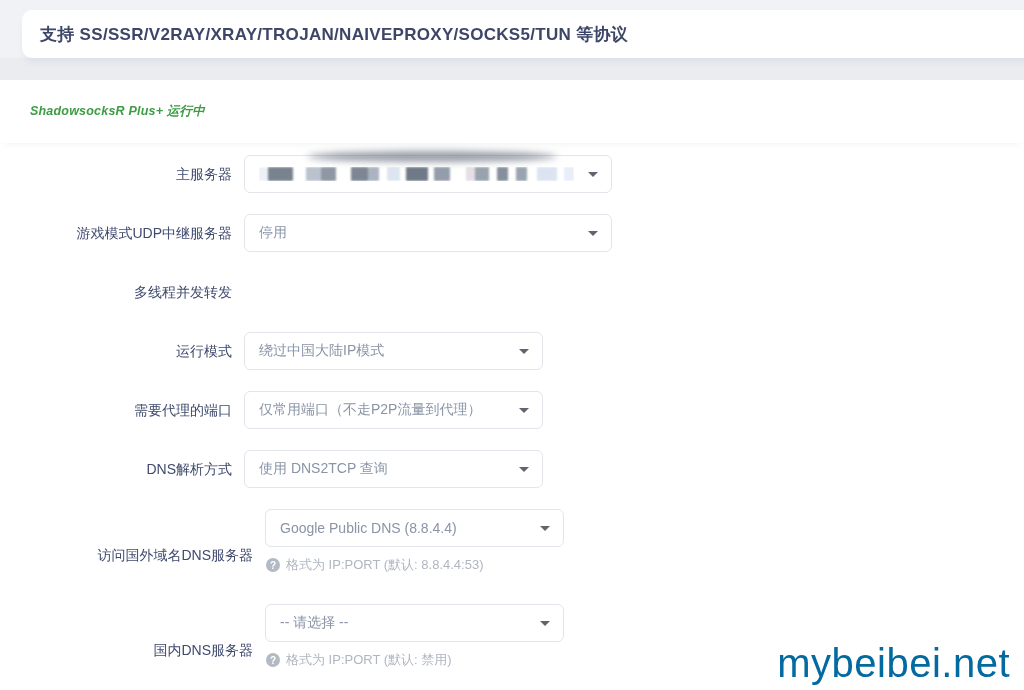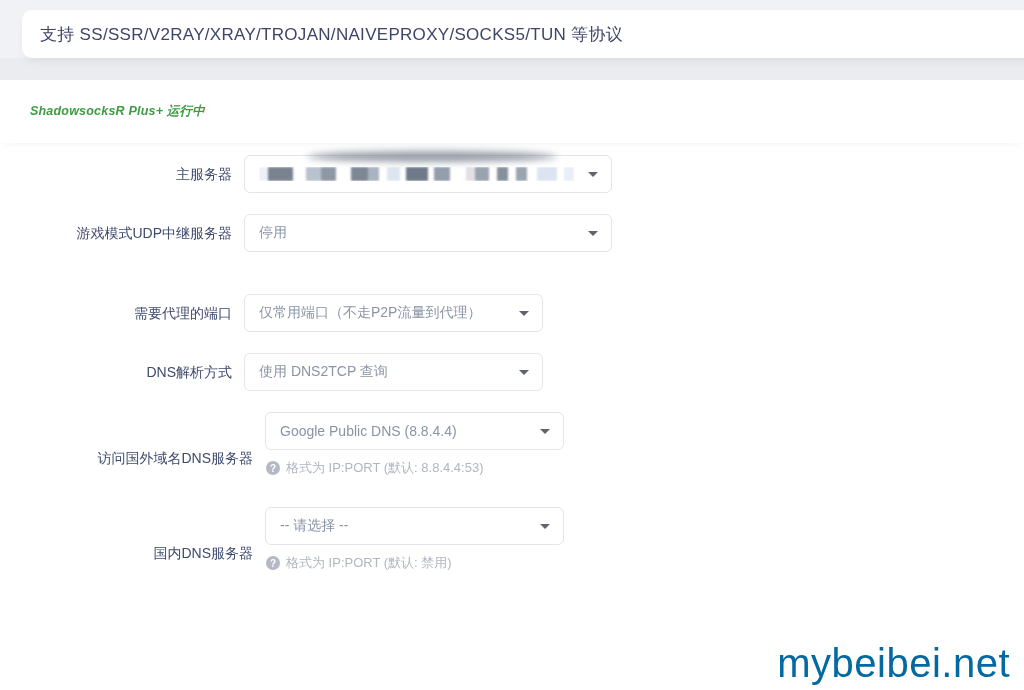--- a/index.html
+++ b/index.html
@@ -15,21 +15,21 @@
     left: 22px; top: 10px;
     width: 1020px; height: 48px;
     background: #ffffff;
     border-radius: 10px;
     box-shadow: 0 6px 10px -4px rgba(60,70,100,0.10);
     display: flex; align-items: center;
     padding-left: 18px;
     z-index: 3;
   }
   .title-card h1 {
-    font-size: 17px; font-weight: normal;
+    font-size: 17px; font-weight: bold;
     color: #3e4668; letter-spacing: 0.3px;
     white-space: nowrap;
   }
   
   .gap-1 { position: absolute; left: 0; top: 58px; width: 1024px; height: 22px; background: #eaecf0; }
   .gap-2 { position: absolute; left: 0; top: 127px; width: 1024px; height: 16px; background: #eaecf0; }
   
   .status-bar {
     position: absolute; left: 0; top: 80px;
     width: 1024px; height: 63px;
@@ -190,22 +190,33 @@
     <div class="field-control">
       <div class="select-box wide">
         <span class="select-value">停用</span>
         <span class="caret"></span>
       </div>
 
     </div>
   </div>
 
   <div class="form-row">
-  </div>
-
+    <div class="field-label">多线程并发转发</div>
+  </div>
+
+  <div class="form-row">
+    <div class="field-label">运行模式</div>
+    <div class="field-control">
+      <div class="select-box">
+        <span class="select-value">绕过中国大陆IP模式</span>
+        <span class="caret"></span>
+      </div>
+
+    </div>
+  </div>
 
   <div class="form-row">
     <div class="field-label">需要代理的端口</div>
     <div class="field-control">
       <div class="select-box">
         <span class="select-value">仅常用端口（不走P2P流量到代理）</span>
         <span class="caret"></span>
       </div>
 
     </div>

